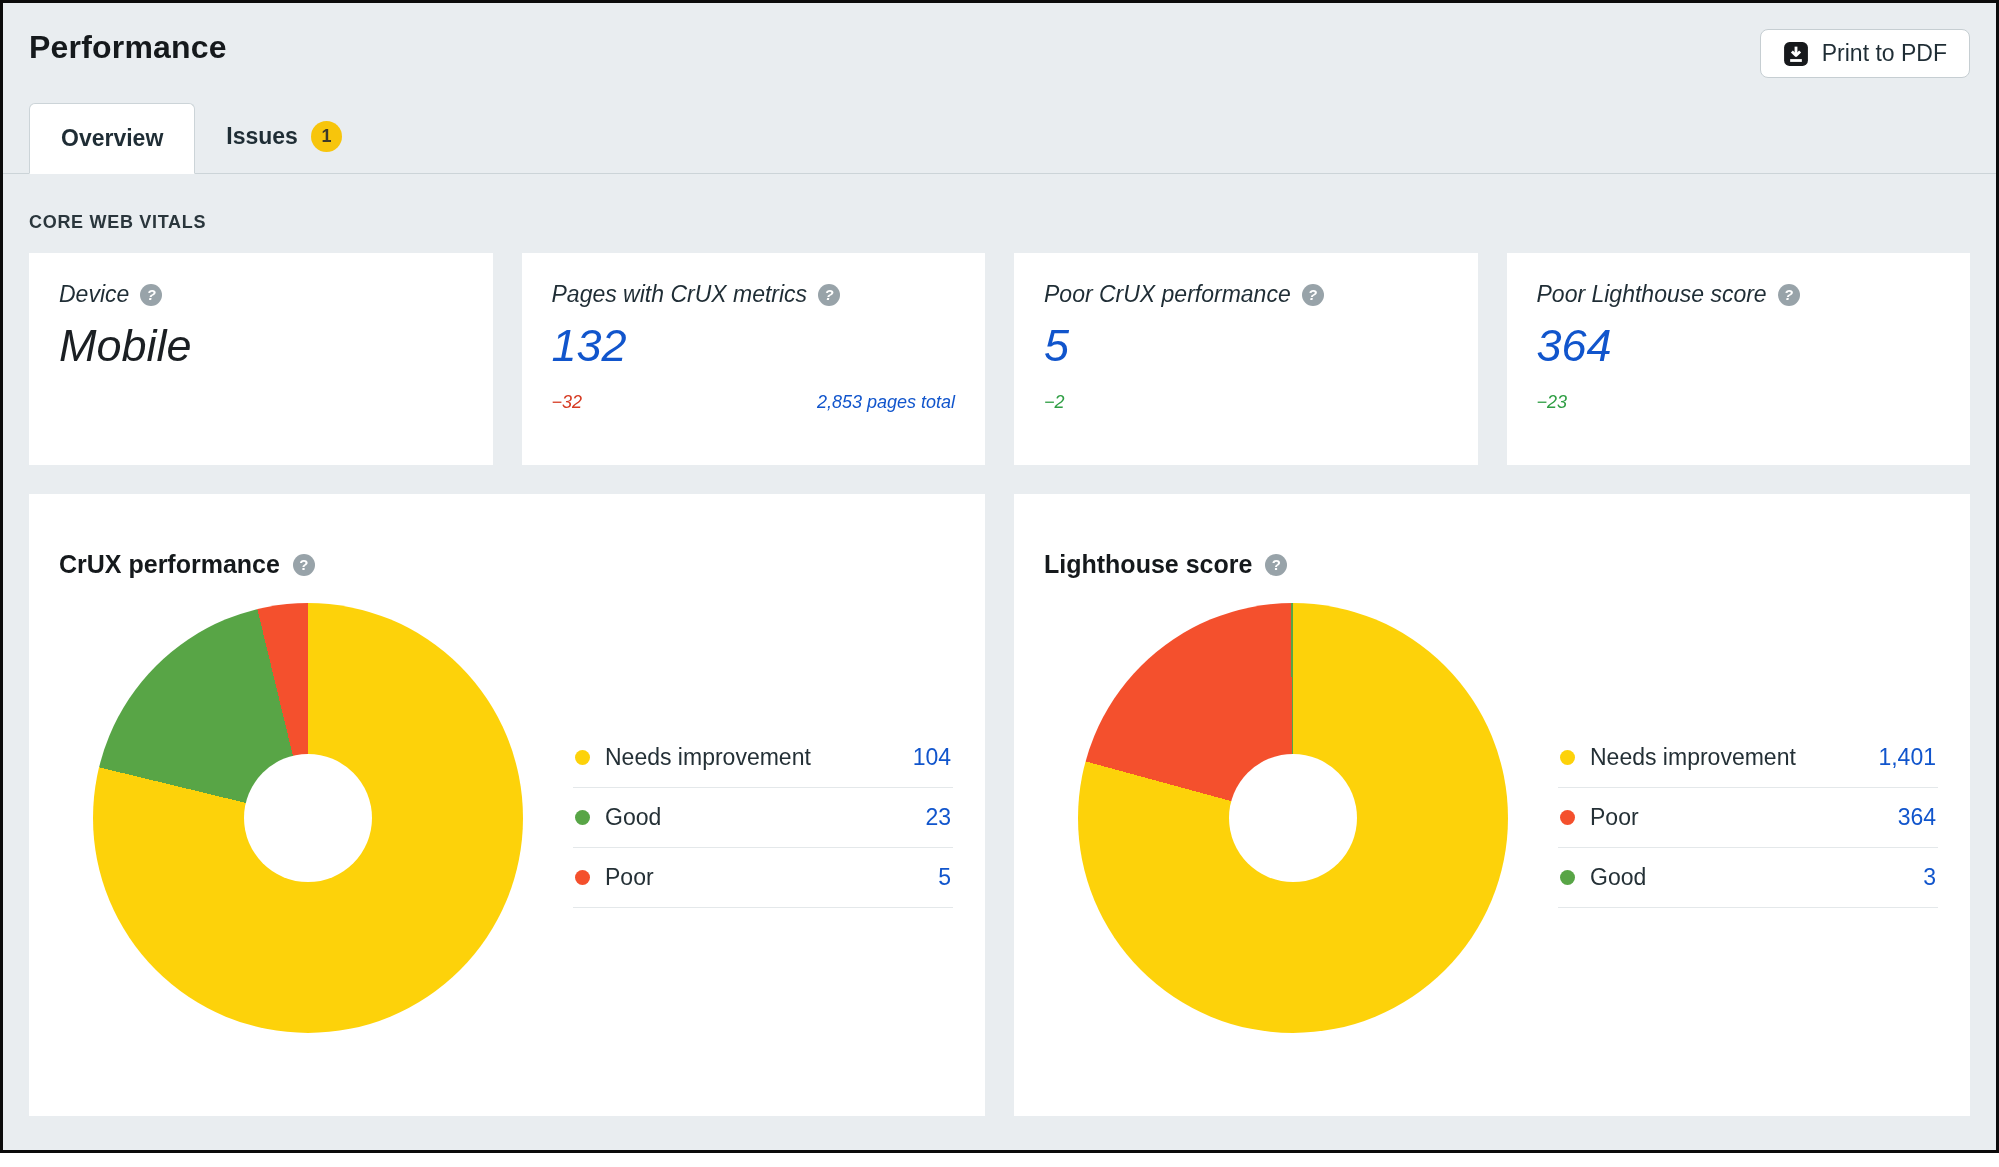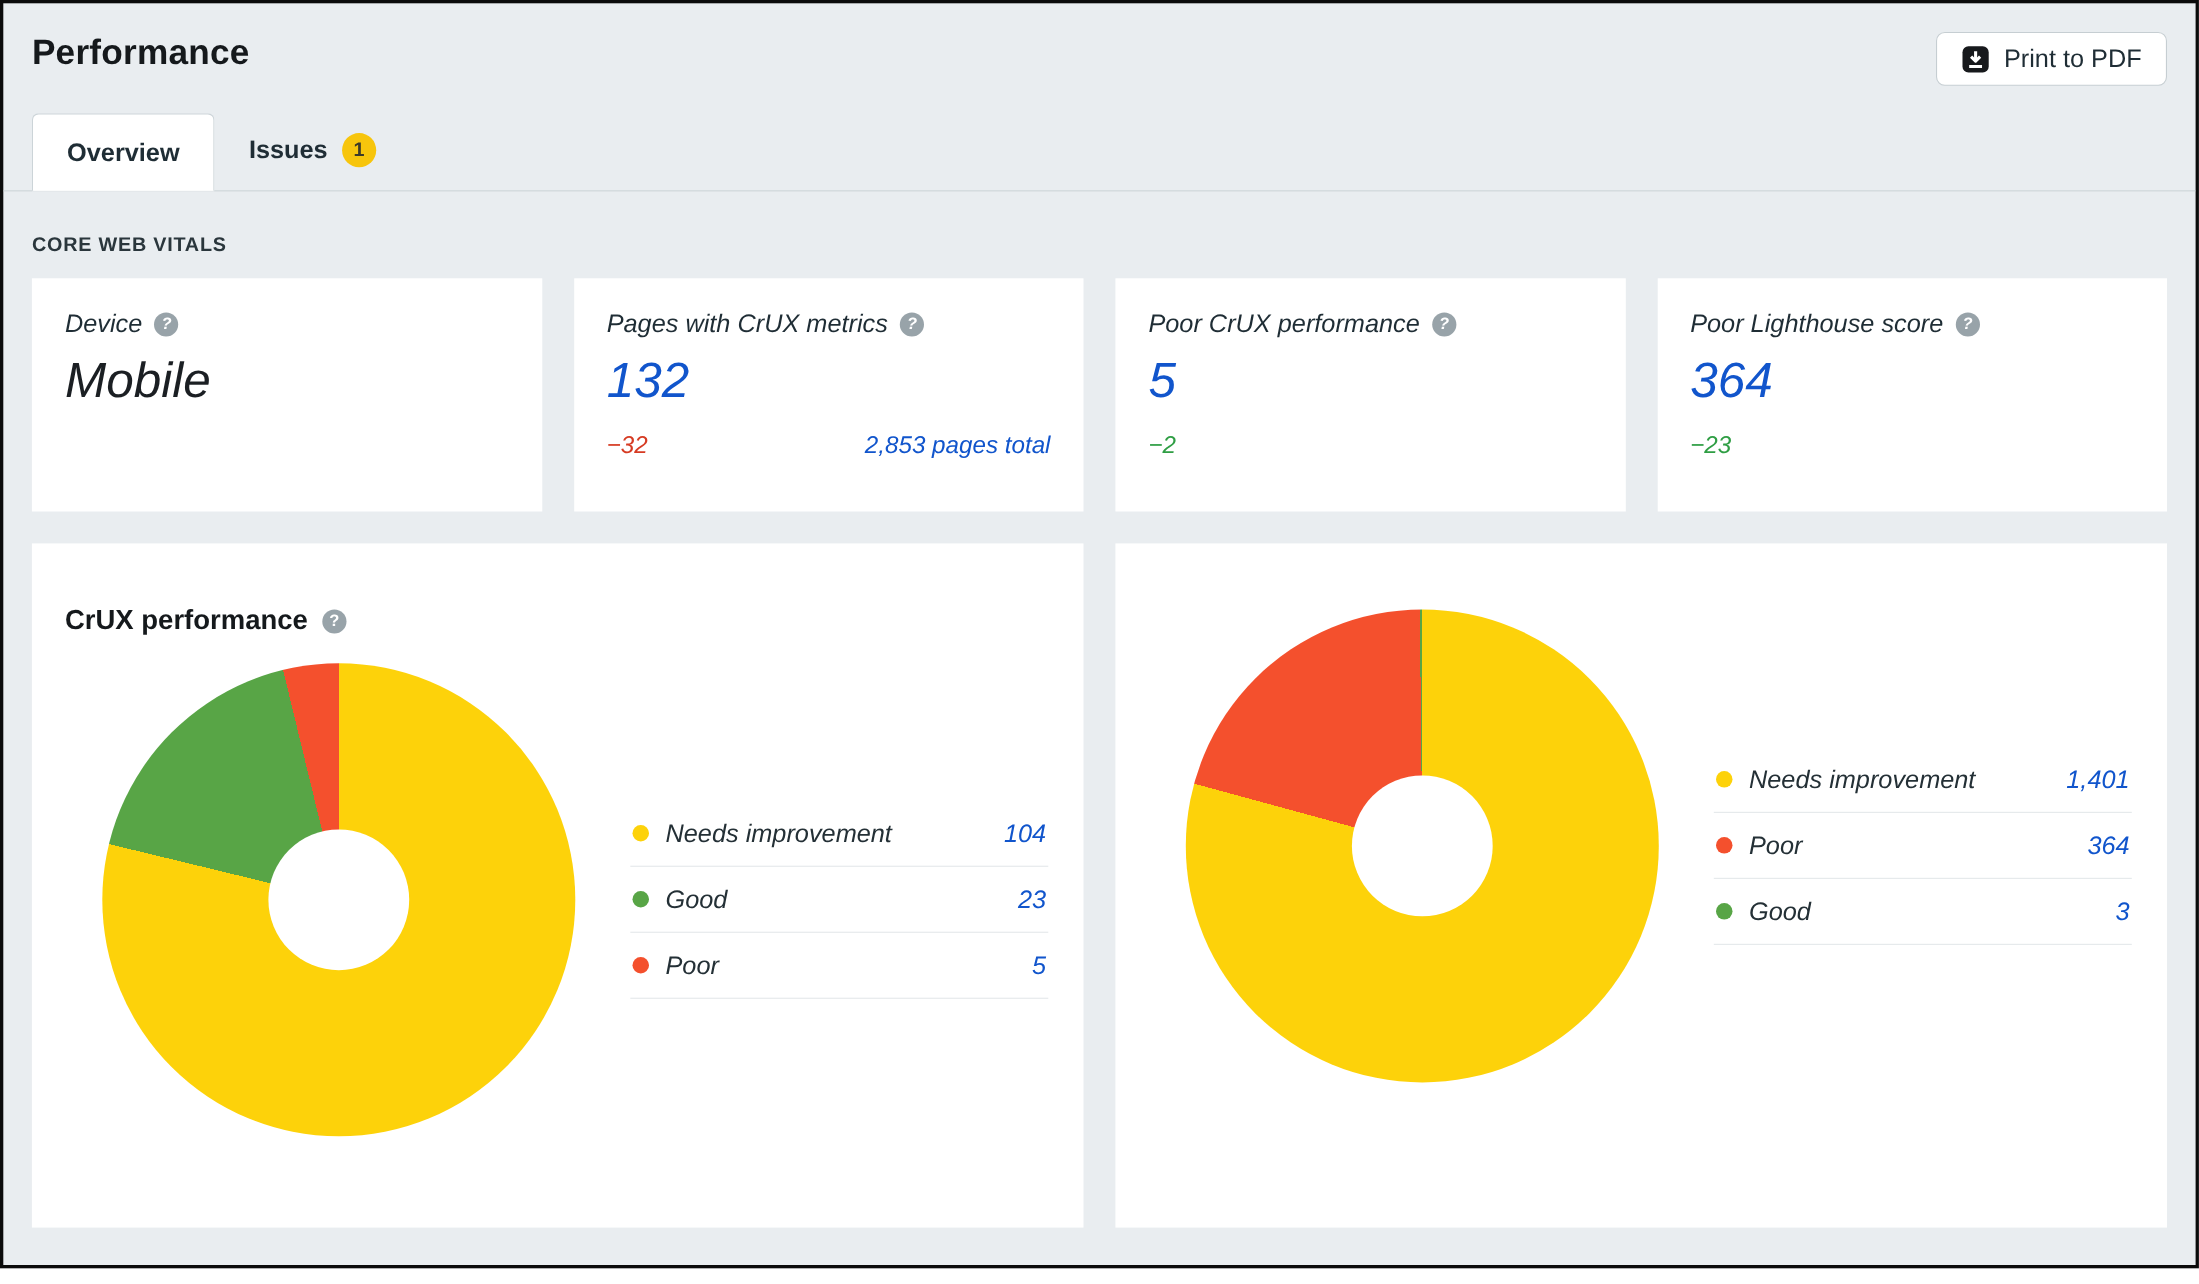--- a/index.html
+++ b/index.html
@@ -51,40 +51,40 @@
 
   
   .section-label { font-size:18px; font-weight:700; color:#2a363c; letter-spacing:0.7px; margin:38px 26px 20px 26px; }
 
   
   .stats { display:grid; grid-template-columns:repeat(4,1fr); gap:29px; padding:0 26px; }
   .stat-card { background:#ffffff; height:212px; padding:28px 30px;font-style:italic; }
   .stat-label { display:flex; align-items:center; gap:11px; font-size:23px; color:#1f2d35; }
   .stat-value { font-size:45px; margin-top:12px; color:#1155cc; }
   .stat-value.dark { color:#1b1f23; }
-  .stat-delta-row { display:flex; justify-content:space-between; align-items:center; margin-top:20px; font-size:22px; }
+  .stat-delta-row { display:flex; justify-content:space-between; align-items:center; margin-top:20px; font-size:18px; }
   .delta.red { color:#d63b23; }
   .delta.green { color:#2f9e44; }
   .extra-link { color:#1155cc; cursor:pointer; }
 
   
   .help {
     width:22px; height:22px; border-radius:50%;
     background:#98a3a9; color:#ffffff;
     font-size:15px; font-weight:700;
     display:inline-flex; align-items:center; justify-content:center;
     flex:none; cursor:default;
   }
   .help::after { content:"?"; }
 
   
   .charts { display:grid; grid-template-columns:1fr 1fr; gap:29px; padding:0 26px; margin-top:29px; }
   .chart-card { background:#ffffff; height:622px; padding:36px 30px; }
   .chart-title { display:flex; align-items:center; gap:13px; font-size:25px; font-weight:700; color:#15191c;margin-top:20px; }
-  .chart-body { display:flex; align-items:center; margin-top:24px;font-style:italic; }
+  .chart-body { display:flex; align-items:center; margin-top:24px; }
   .donut { width:430px; height:430px; border-radius:50%; position:relative; margin-left:34px; flex:none; }
   .donut .hole {
     position:absolute; top:50%; left:50%; transform:translate(-50%,-50%);
     width:128px; height:128px; border-radius:50%; background:#ffffff;
   }
   .legend { margin-left:auto; width:380px; margin-right:2px; }
   .legend-row { display:flex; align-items:center; gap:15px; padding:16px 2px; border-bottom:1px solid #e4e8ea; font-size:23px; }
   .dot { width:15px; height:15px; border-radius:50%; flex:none; }
   .legend-label { flex:1; color:#243036; }
   .legend-value { color:#1155cc; cursor:pointer; }
@@ -192,20 +192,24 @@
             <div class="legend-row">
               <span class="dot" style="background: rgb(244, 80, 45);"></span>
               <span class="legend-label">Poor</span>
               <span class="legend-value">5</span>
             </div>
           </div>
       </div>
     </div>
 
     <div class="chart-card">
+      <div class="chart-title">
+        <span>Lighthouse score</span>
+        <span class="help"></span>
+      </div>
       <div class="chart-body">
         <div class="donut" style="background: conic-gradient(rgb(253, 210, 10) 0deg, rgb(253, 210, 10) 285.271deg, rgb(244, 80, 45) 285.271deg, rgb(244, 80, 45) 359.389deg, rgb(88, 165, 70) 359.389deg, rgb(88, 165, 70) 360deg);">
           <div class="hole"></div>
         </div>
         <div class="legend">
             <div class="legend-row">
               <span class="dot" style="background: rgb(253, 210, 10);"></span>
               <span class="legend-label">Needs improvement</span>
               <span class="legend-value">1,401</span>
             </div>

